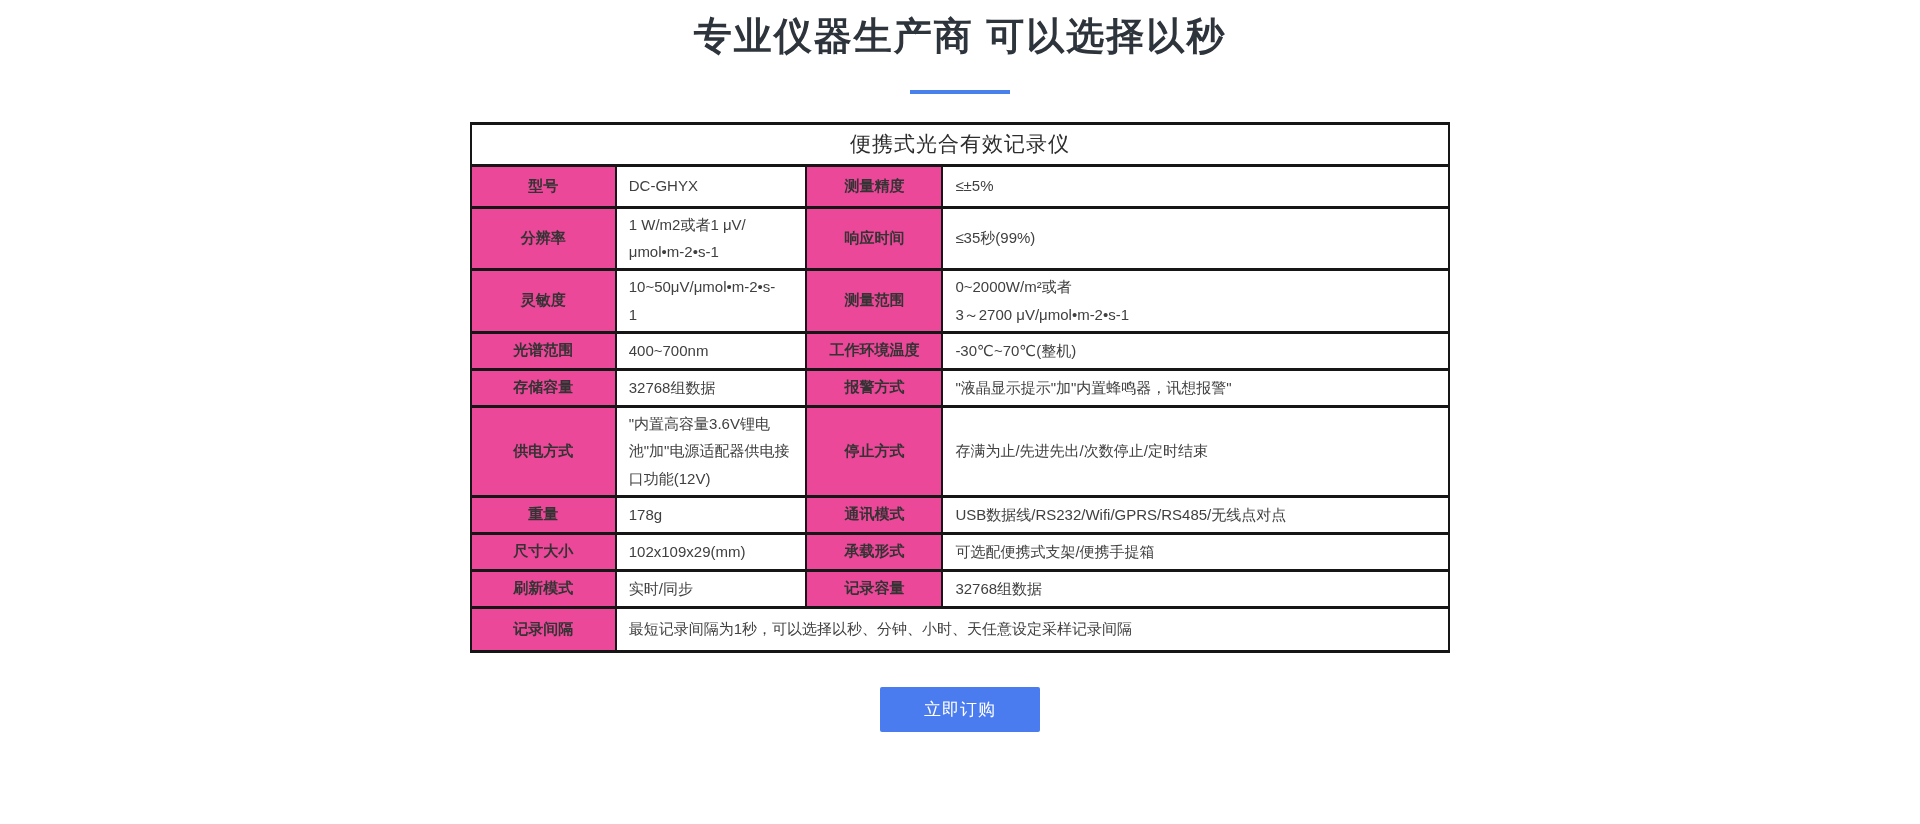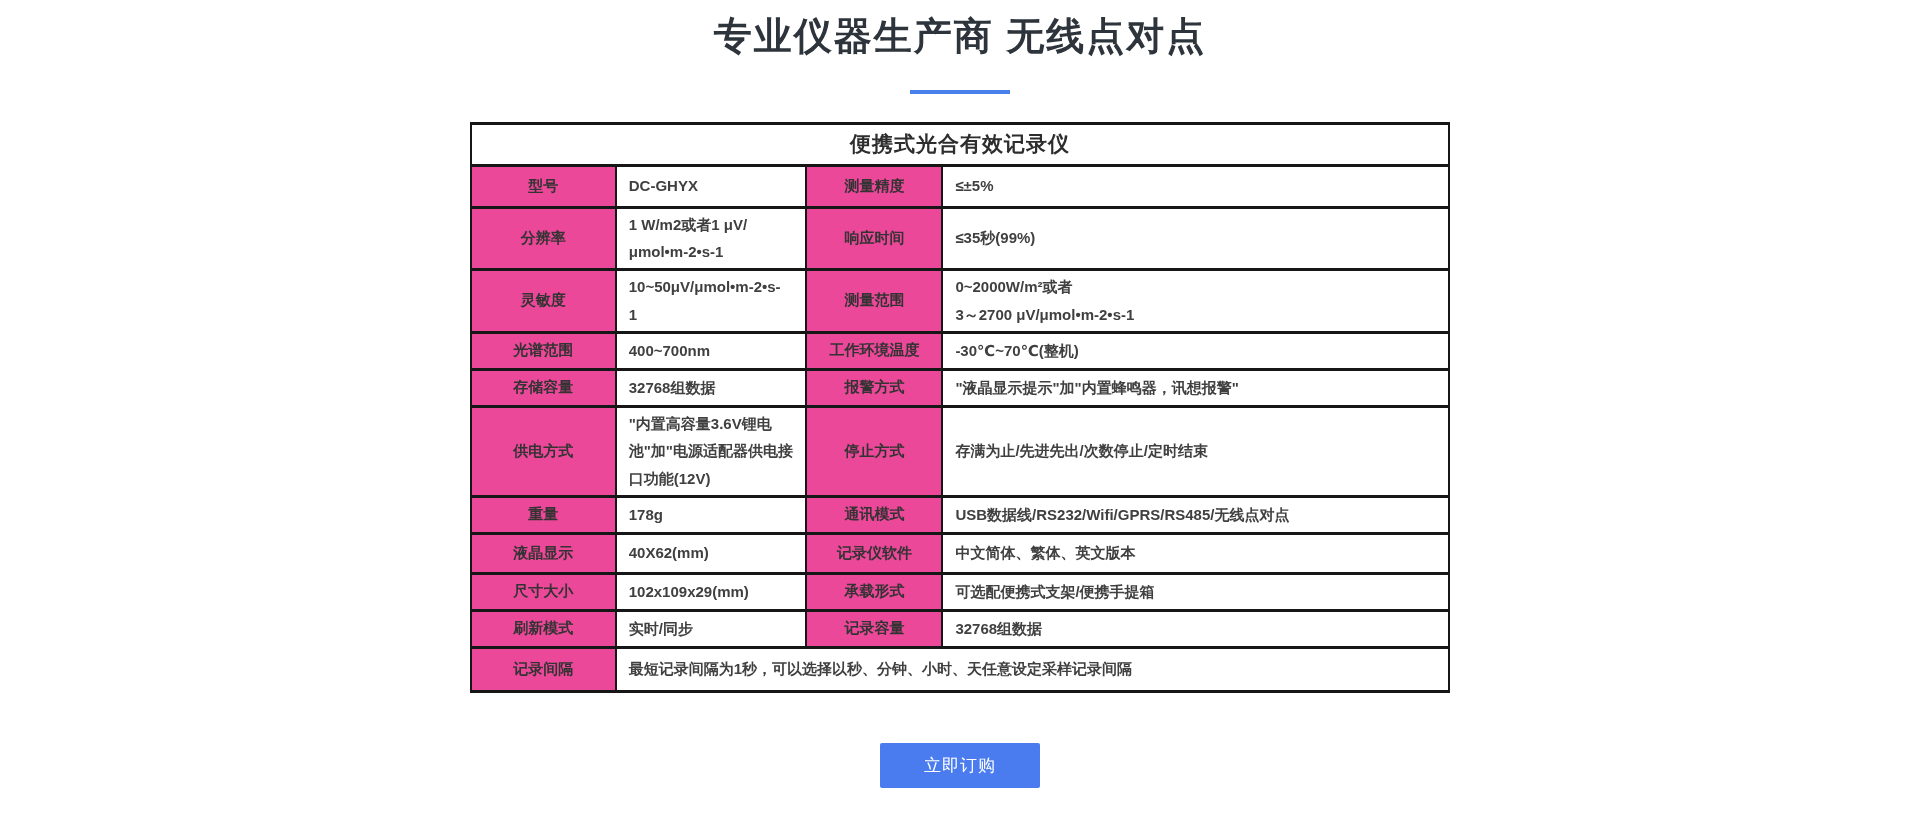--- a/index.html
+++ b/index.html
@@ -30,26 +30,25 @@
     margin: 28px auto 0 auto;
     border-collapse: collapse;
     table-layout: fixed;
   }
   .spec-table td {
     border: 2px solid #161616;
     border-top-width: 3px;
     border-bottom-width: 3px;
     font-size: 15px;
     vertical-align: middle;
-    font-weight: bold;
   }
   .spec-table td.tbl-title {
     text-align: center;
     font-size: 21px;
-    font-weight: bold;
+    font-weight: normal;
     color: #2d2d2d;
     letter-spacing: 1px;
   }
   .spec-table td.lbl {
     background: #ec4899;
     text-align: center;
     font-weight: bold;
     color: #333333;
   }
   .spec-table td.val {
@@ -75,29 +74,28 @@
     line-height: 45px;
     background: #4a7cf0;
     color: #ffffff;
     font-size: 17px;
     text-align: center;
     border: none;
     border-radius: 2px;
     cursor: pointer;
     font-family: "Liberation Sans", "DejaVu Sans", sans-serif;
     letter-spacing: 1px;
-    margin-top: 16px;
   }
 </style>
 </head>
 <body>
 
 <div class="page">
 
-  <h1 class="page-title">专业仪器生产商 无线点对点</h1>
+  <h1 class="page-title">专业仪器生产商 可以选择以秒</h1>
   <div class="title-underline"></div>
 
   <table class="spec-table">
     <colgroup>
       <col style="width:14.8%">
         <col style="width:19.5%">
         <col style="width:13.9%">
         <col style="width:51.8%">
     </colgroup>
     <tbody>
@@ -144,26 +142,20 @@
 口功能(12V)</td>
       <td class="lbl">停止方式</td>
       <td class="val">存满为止/先进先出/次数停止/定时结束</td>
     </tr>
     <tr class="h-s">
       <td class="lbl">重量</td>
       <td class="val">178g</td>
       <td class="lbl">通讯模式</td>
       <td class="val">USB数据线/RS232/Wifi/GPRS/RS485/无线点对点</td>
     </tr>
-    <tr class="h-m2">
-      <td class="lbl">液晶显示</td>
-      <td class="val">40X62(mm)</td>
-      <td class="lbl">记录仪软件</td>
-      <td class="val">中文简体、繁体、英文版本</td>
-    </tr>
     <tr class="h-s">
       <td class="lbl">尺寸大小</td>
       <td class="val">102x109x29(mm)</td>
       <td class="lbl">承载形式</td>
       <td class="val">可选配便携式支架/便携手提箱</td>
     </tr>
     <tr class="h-s">
       <td class="lbl">刷新模式</td>
       <td class="val">实时/同步</td>
       <td class="lbl">记录容量</td>

